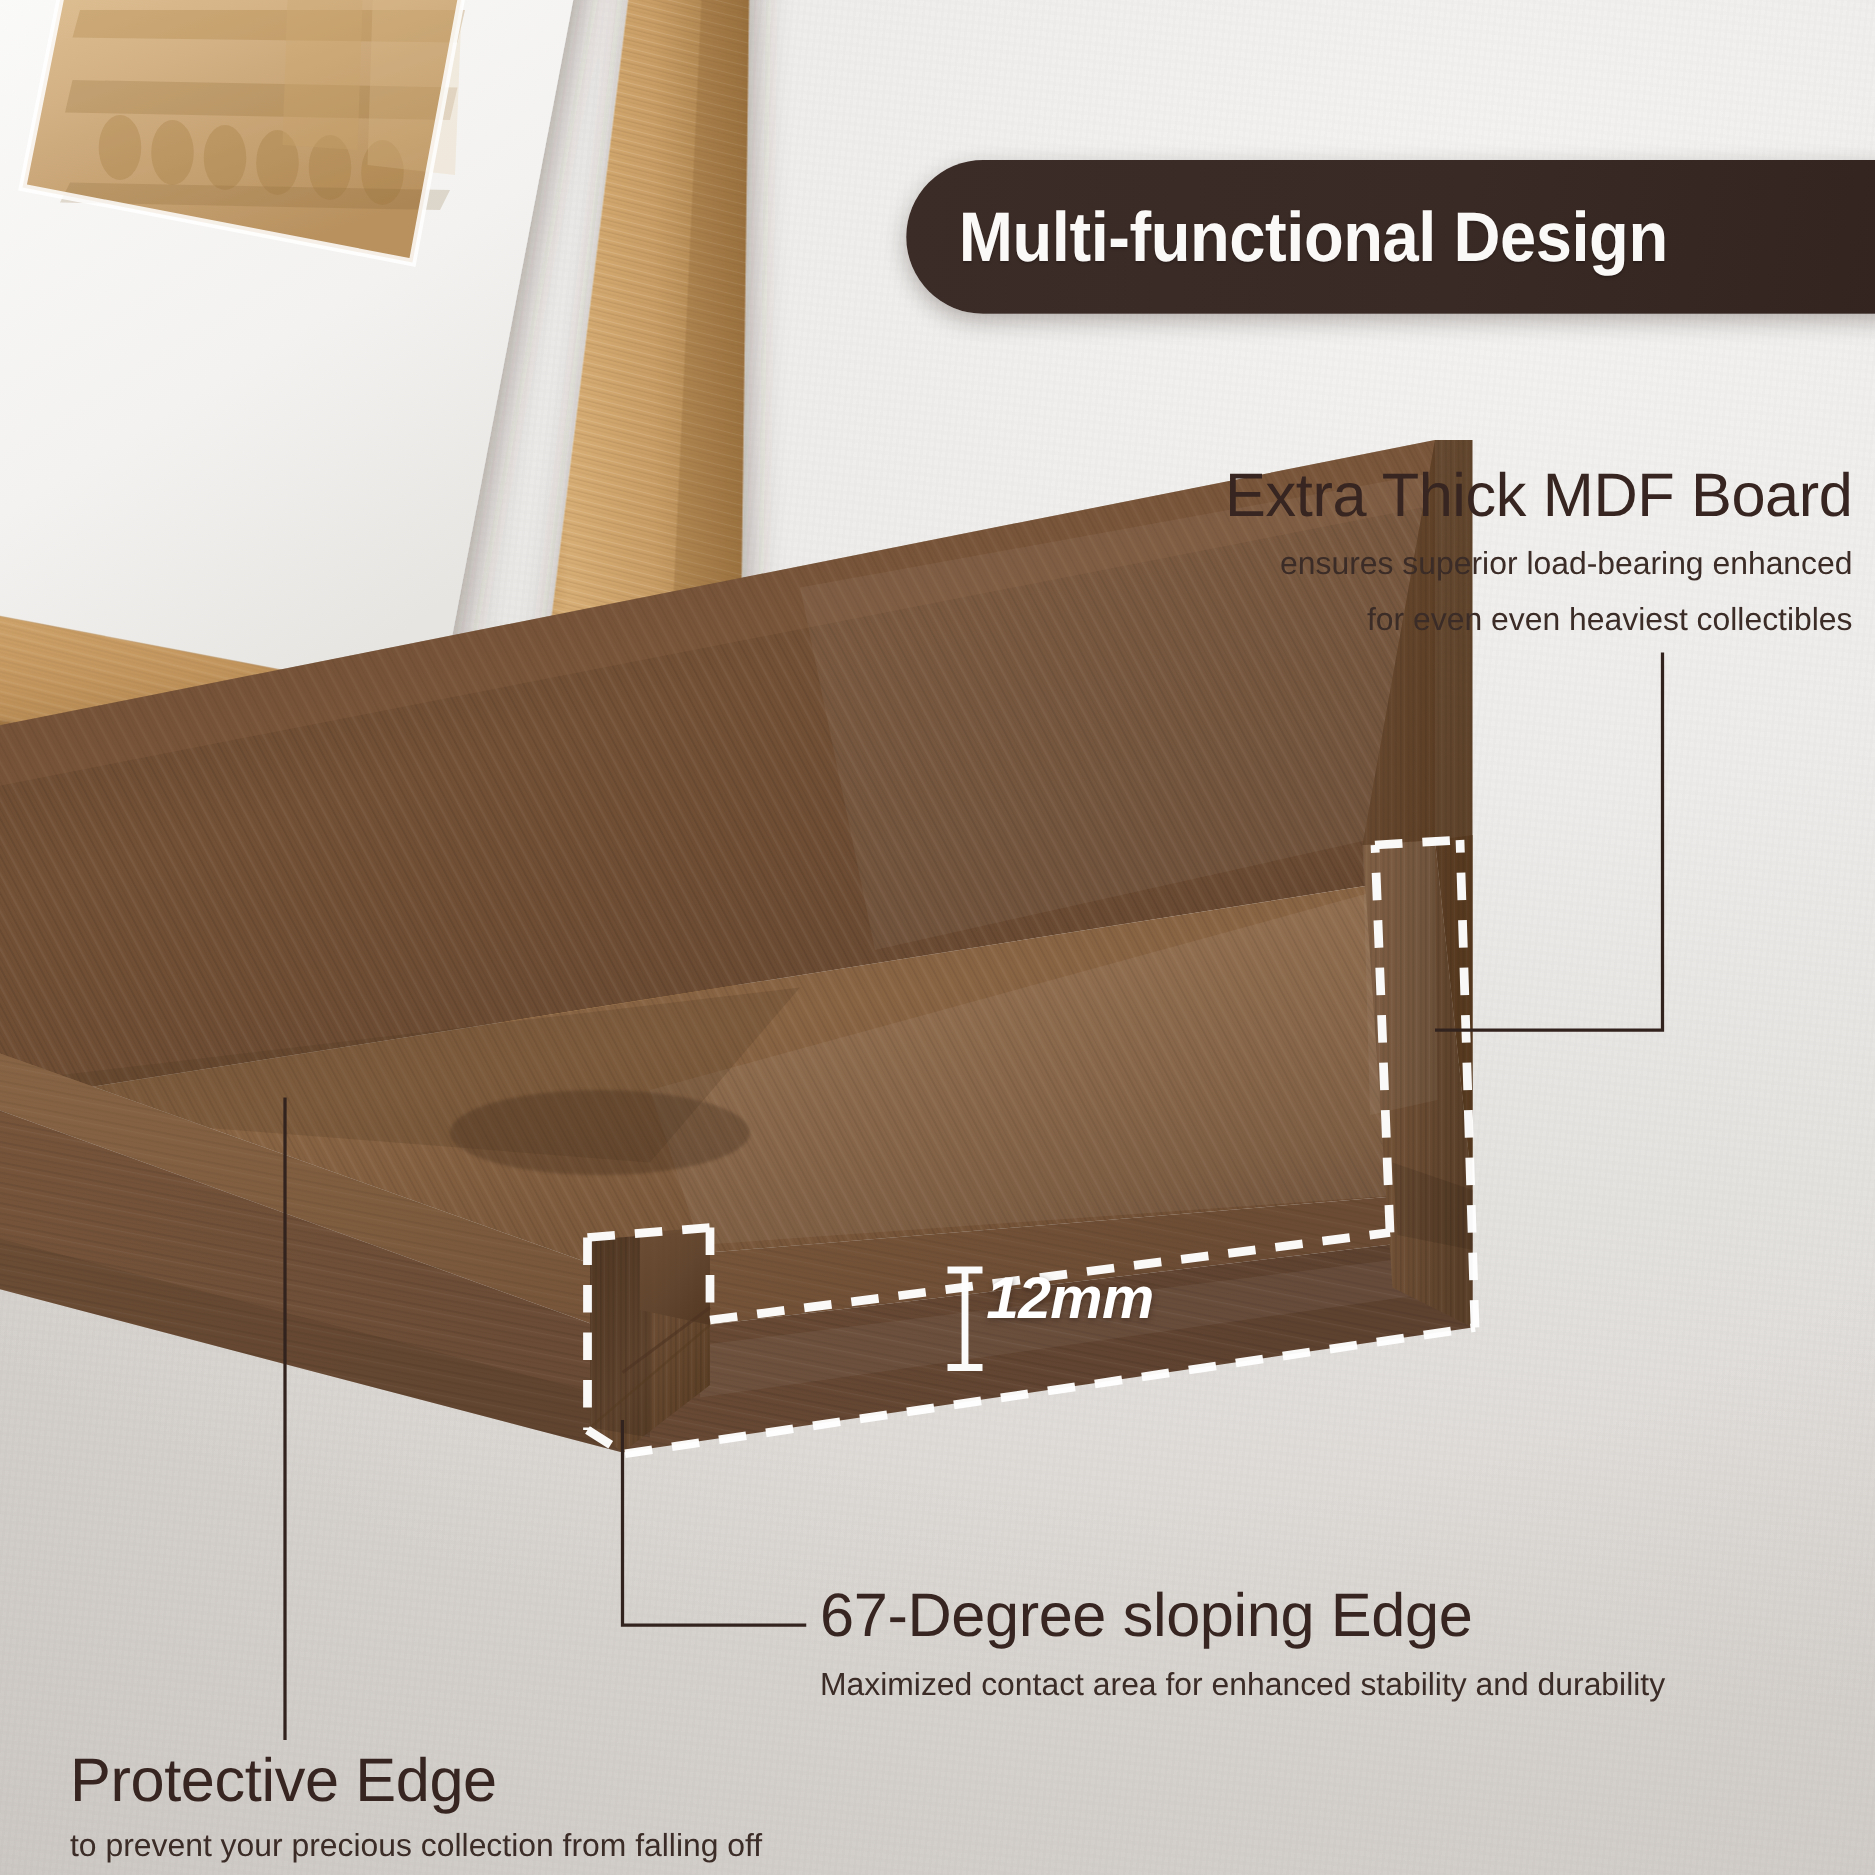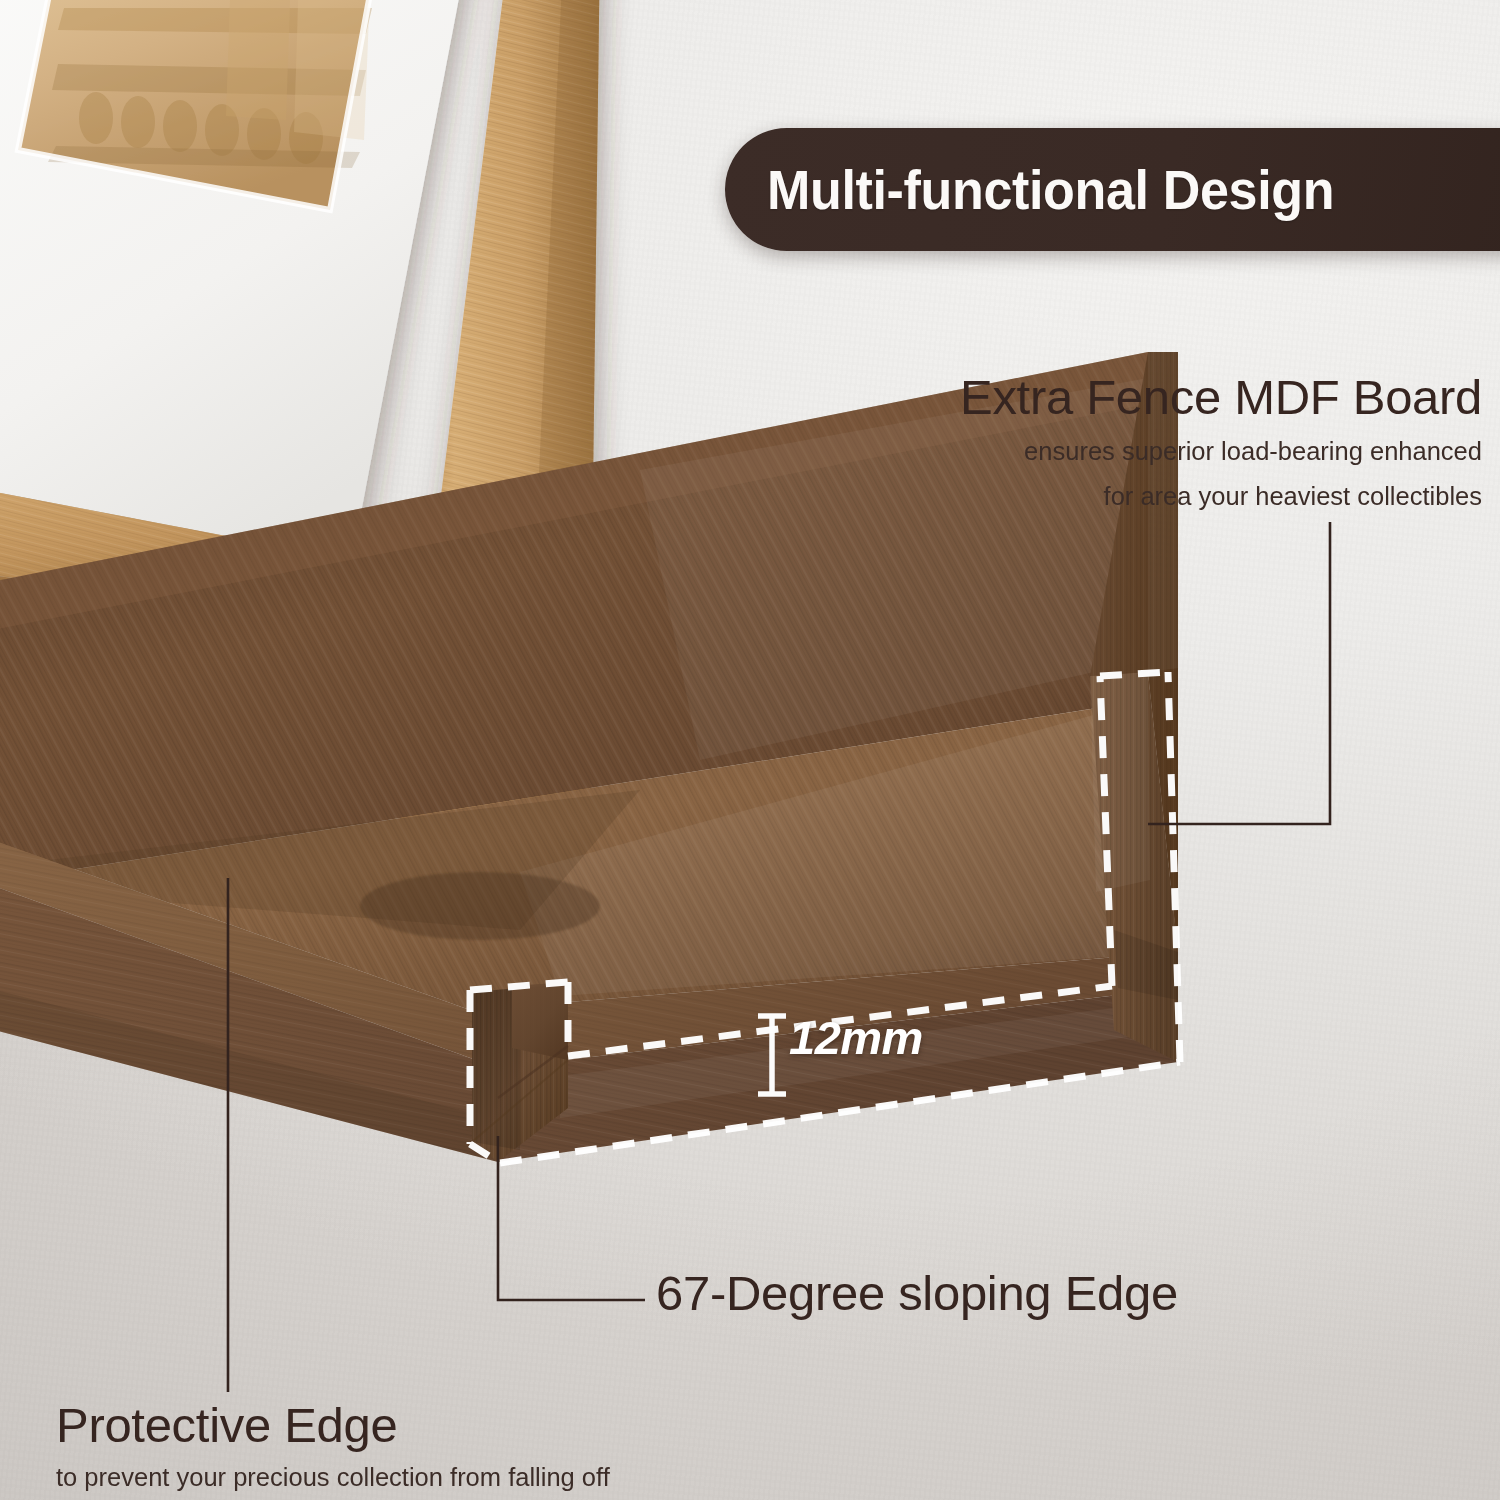--- a/index.html
+++ b/index.html
@@ -332,27 +332,28 @@
 
       <path d="M 228 878 L 228 1392"></path>
     </g>
   </svg>
 
   <div class="banner">
     <span class="banner-text">Multi-functional Design</span>
   </div>
 
   <div class="callout" id="co-mdf">
-    <div class="title">Extra Fence MDF Board</div>
+    <div class="title">Extra Thick MDF Board</div>
     <div class="sub">ensures superior load-bearing enhanced</div>
-    <div class="sub">for area your heaviest collectibles</div>
+    <div class="sub">for even even heaviest collectibles</div>
   </div>
 
   <div class="callout" id="co-slope">
     <div class="title">67-Degree sloping Edge</div>
+    <div class="sub">Maximized contact area for enhanced stability and durability</div>
   </div>
 
   <div class="callout" id="co-fence">
     <div class="title">Protective Edge</div>
     <div class="sub">to prevent your precious collection from falling off</div>
   </div>
 
   <div class="dim-label">12mm</div>
 
 </div>

